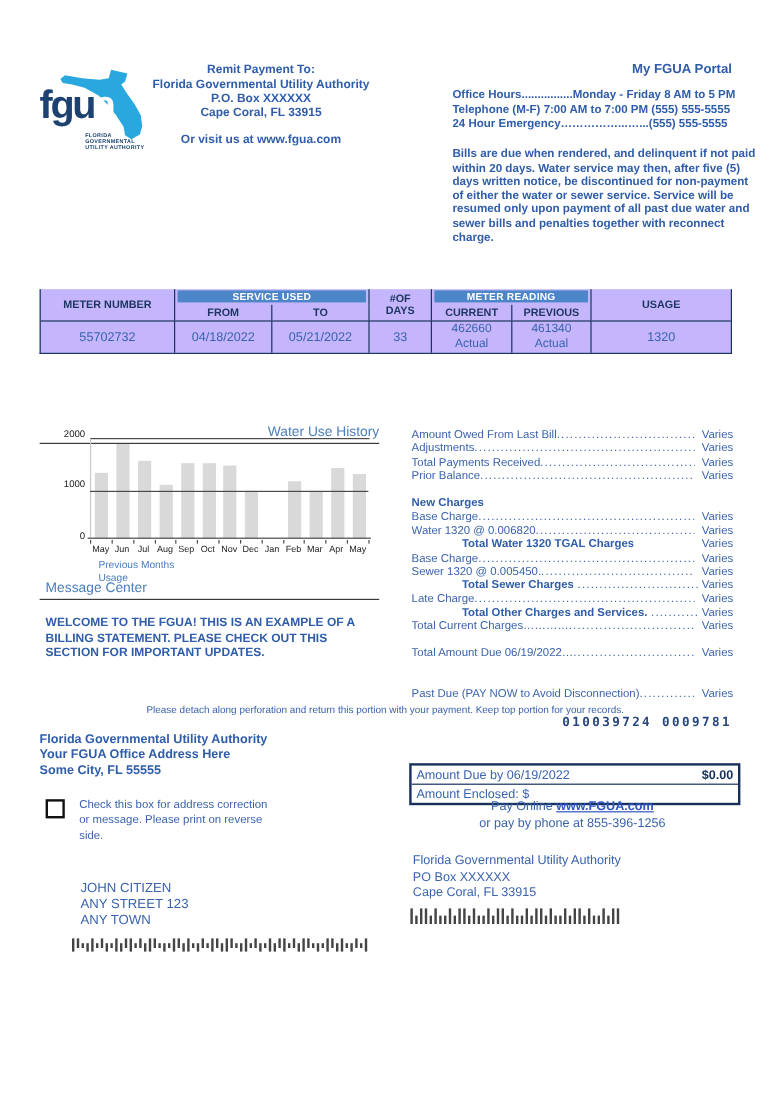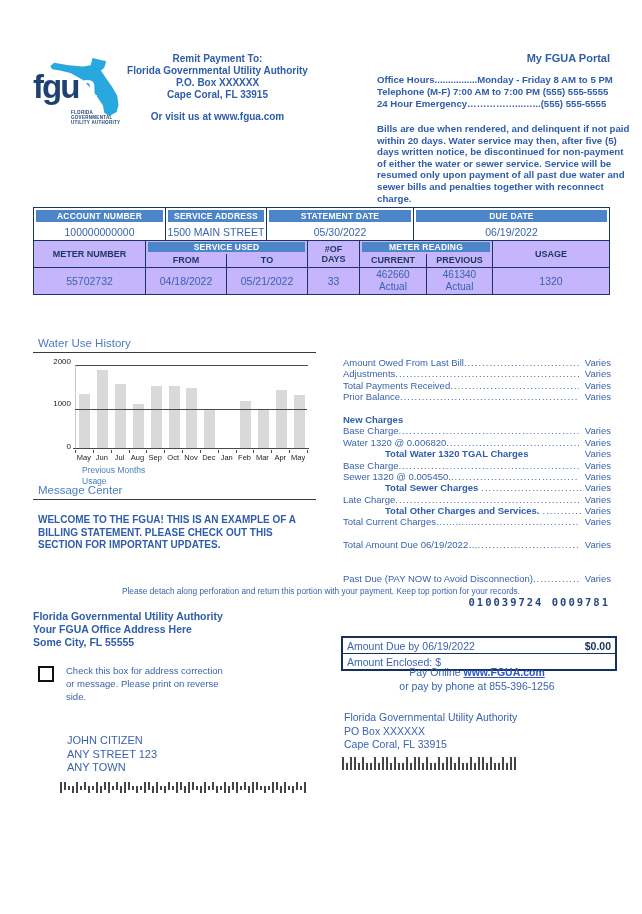--- a/index.html
+++ b/index.html
@@ -29,21 +29,21 @@
   .hcell{display:flex;align-items:stretch;}
   .hbar{flex:1;margin:1.5px 2px;background:#4d86c8;color:#fff;font-size:8.5px;font-weight:700;
         display:flex;align-items:center;justify-content:center;letter-spacing:.2px;}
   .vcell{display:flex;align-items:center;justify-content:center;font-size:10.5px;color:#3a63ad;}
   .lbl{display:flex;align-items:center;justify-content:center;font-size:9px;font-weight:700;color:#1c355e;text-align:center;}
   .pre{white-space:pre-line;line-height:10px;}
   .two{flex-direction:column;line-height:12px;font-size:10px;}
 
   
   .sec-title{font-size:11.5px;color:#4a7ebc;padding:0 0 3px 5px;border-bottom:1.5px solid #3a3a3a;}
-  .wuh-title{left:33px;top:337px;width:278px;}
+  .wuh-title{left:33px;top:354px;width:278px;text-align:right;}
   .mc-title{left:33px;top:484px;width:278px;}
   .bd-title{left:343px;top:335px;width:268px;font-size:12px;font-weight:700;color:#2f5daa;
             padding-bottom:3px;border-bottom:2px solid #222;}
 
   
   .chart{left:45px;top:354px;width:270px;height:134px;}
   .ylab{position:absolute;left:0;width:26px;text-align:right;font-size:8px;color:#1a1a1a;}
   .plot{position:absolute;left:30px;top:11px;width:232px;height:83px;border-top:1px solid #4a4a4a;border-left:1px solid #c9c9c9;}
   .refline{position:absolute;left:30px;width:232px;height:0;border-top:1px solid #4a4a4a;}
   .baseline{position:absolute;left:28px;width:236px;height:0;border-top:1.5px solid #4a4a4a;top:94px;}
@@ -112,38 +112,20 @@
   <div class="abs portal">My FGUA Portal</div>
 
   <div class="abs contact">
     <div>Office Hours................Monday - Friday 8 AM to 5 PM</div>
     <div>Telephone (M-F) 7:00 AM to 7:00 PM (555) 555-5555</div>
     <div>24 Hour Emergency……………...…...(555) 555-5555</div>
   </div>
 
   <div class="abs notice">Bills are due when rendered, and delinquent if not paid within 20 days. Water service may then, after five (5) days written notice, be discontinued for non-payment of either the water or sewer service. Service will be resumed only upon payment of all past due water and sewer bills and penalties together with reconnect charge.</div>
 
-  <div class="abs tbl1">
-    <div class="hcell bR">
-        <div class="hbar">ACCOUNT NUMBER</div>
-      </div>
-    <div class="hcell bR">
-        <div class="hbar">SERVICE ADDRESS</div>
-      </div>
-    <div class="hcell bR">
-        <div class="hbar">STATEMENT DATE</div>
-      </div>
-    <div class="hcell">
-        <div class="hbar">DUE DATE</div>
-      </div>
-    <div class="vcell bR">100000000000</div>
-    <div class="vcell bR">1500 MAIN STREET</div>
-    <div class="vcell bR">05/30/2022</div>
-    <div class="vcell">06/19/2022</div>
-  </div>
 
   <div class="abs tbl2">
     <div class="lbl bR" style="grid-area:1/1/3/2;">METER NUMBER</div>
     <div class="hcell bR" style="grid-area:1/2/2/4;">
         <div class="hbar">SERVICE USED</div>
       </div>
     <div class="lbl pre bR" style="grid-area:1/4/3/5;">#OF
 DAYS</div>
     <div class="hcell bR" style="grid-area:1/5/2/7;">
         <div class="hbar">METER READING</div>

